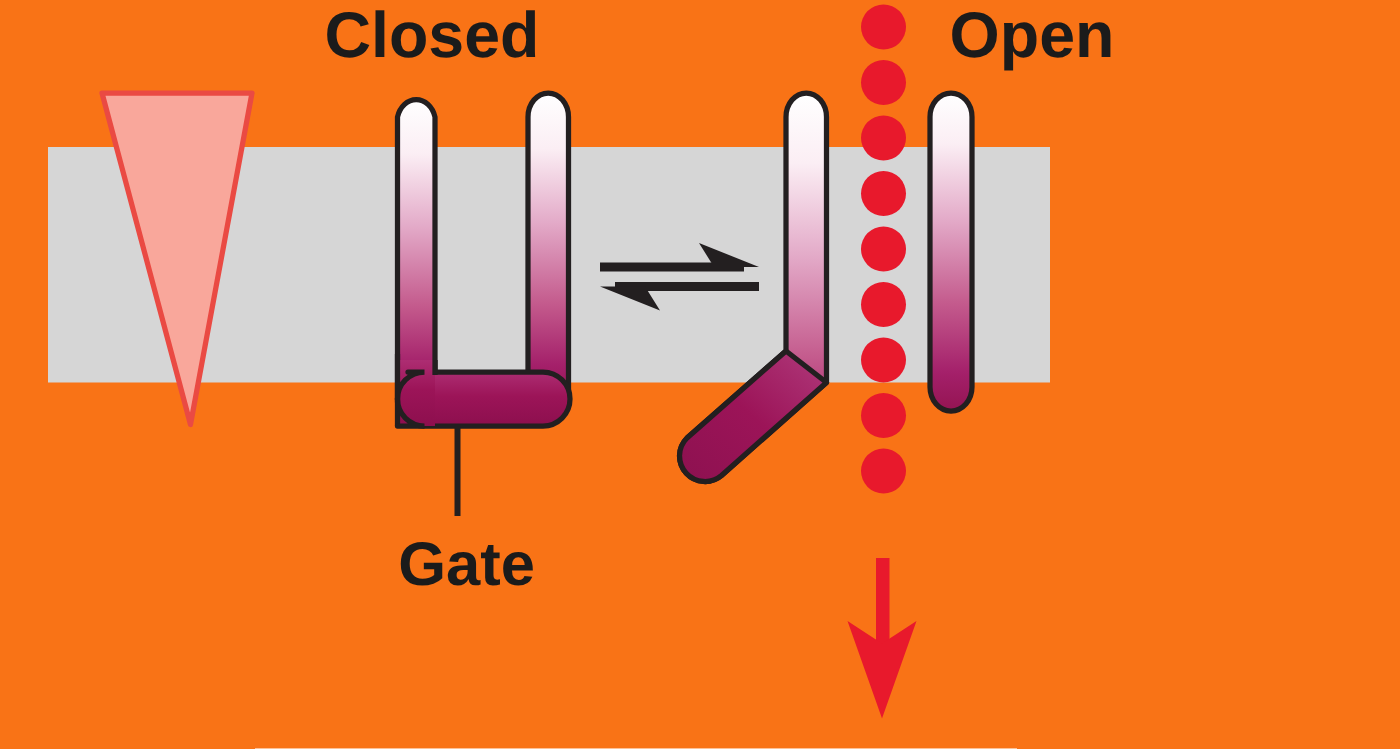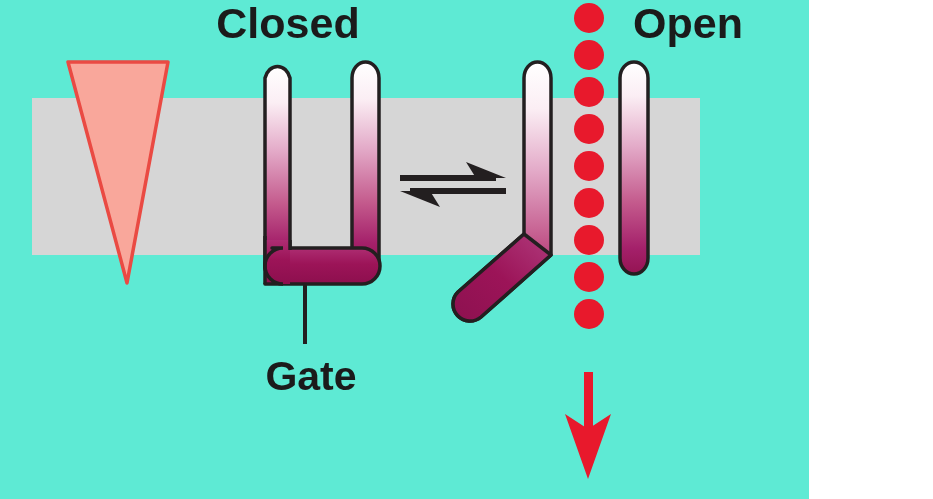--- a/index.html
+++ b/index.html
@@ -6,23 +6,23 @@
   html, body {
     margin: 0;
     padding: 0;
     background: #ffffff;
   }
   body {
     font-family: "Liberation Sans", sans-serif;
   }
   #figure-root {
     position: relative;
-    width: 809px;
+    width: 933px;
     height: 499px;
-    background: #5eead4;
+    background: #f97316;
     overflow: hidden;
   }
   #figure-svg {
     position: absolute;
     top: 0;
     left: 0;
     width: 933px;
     height: 499px;
     display: block;
   }

